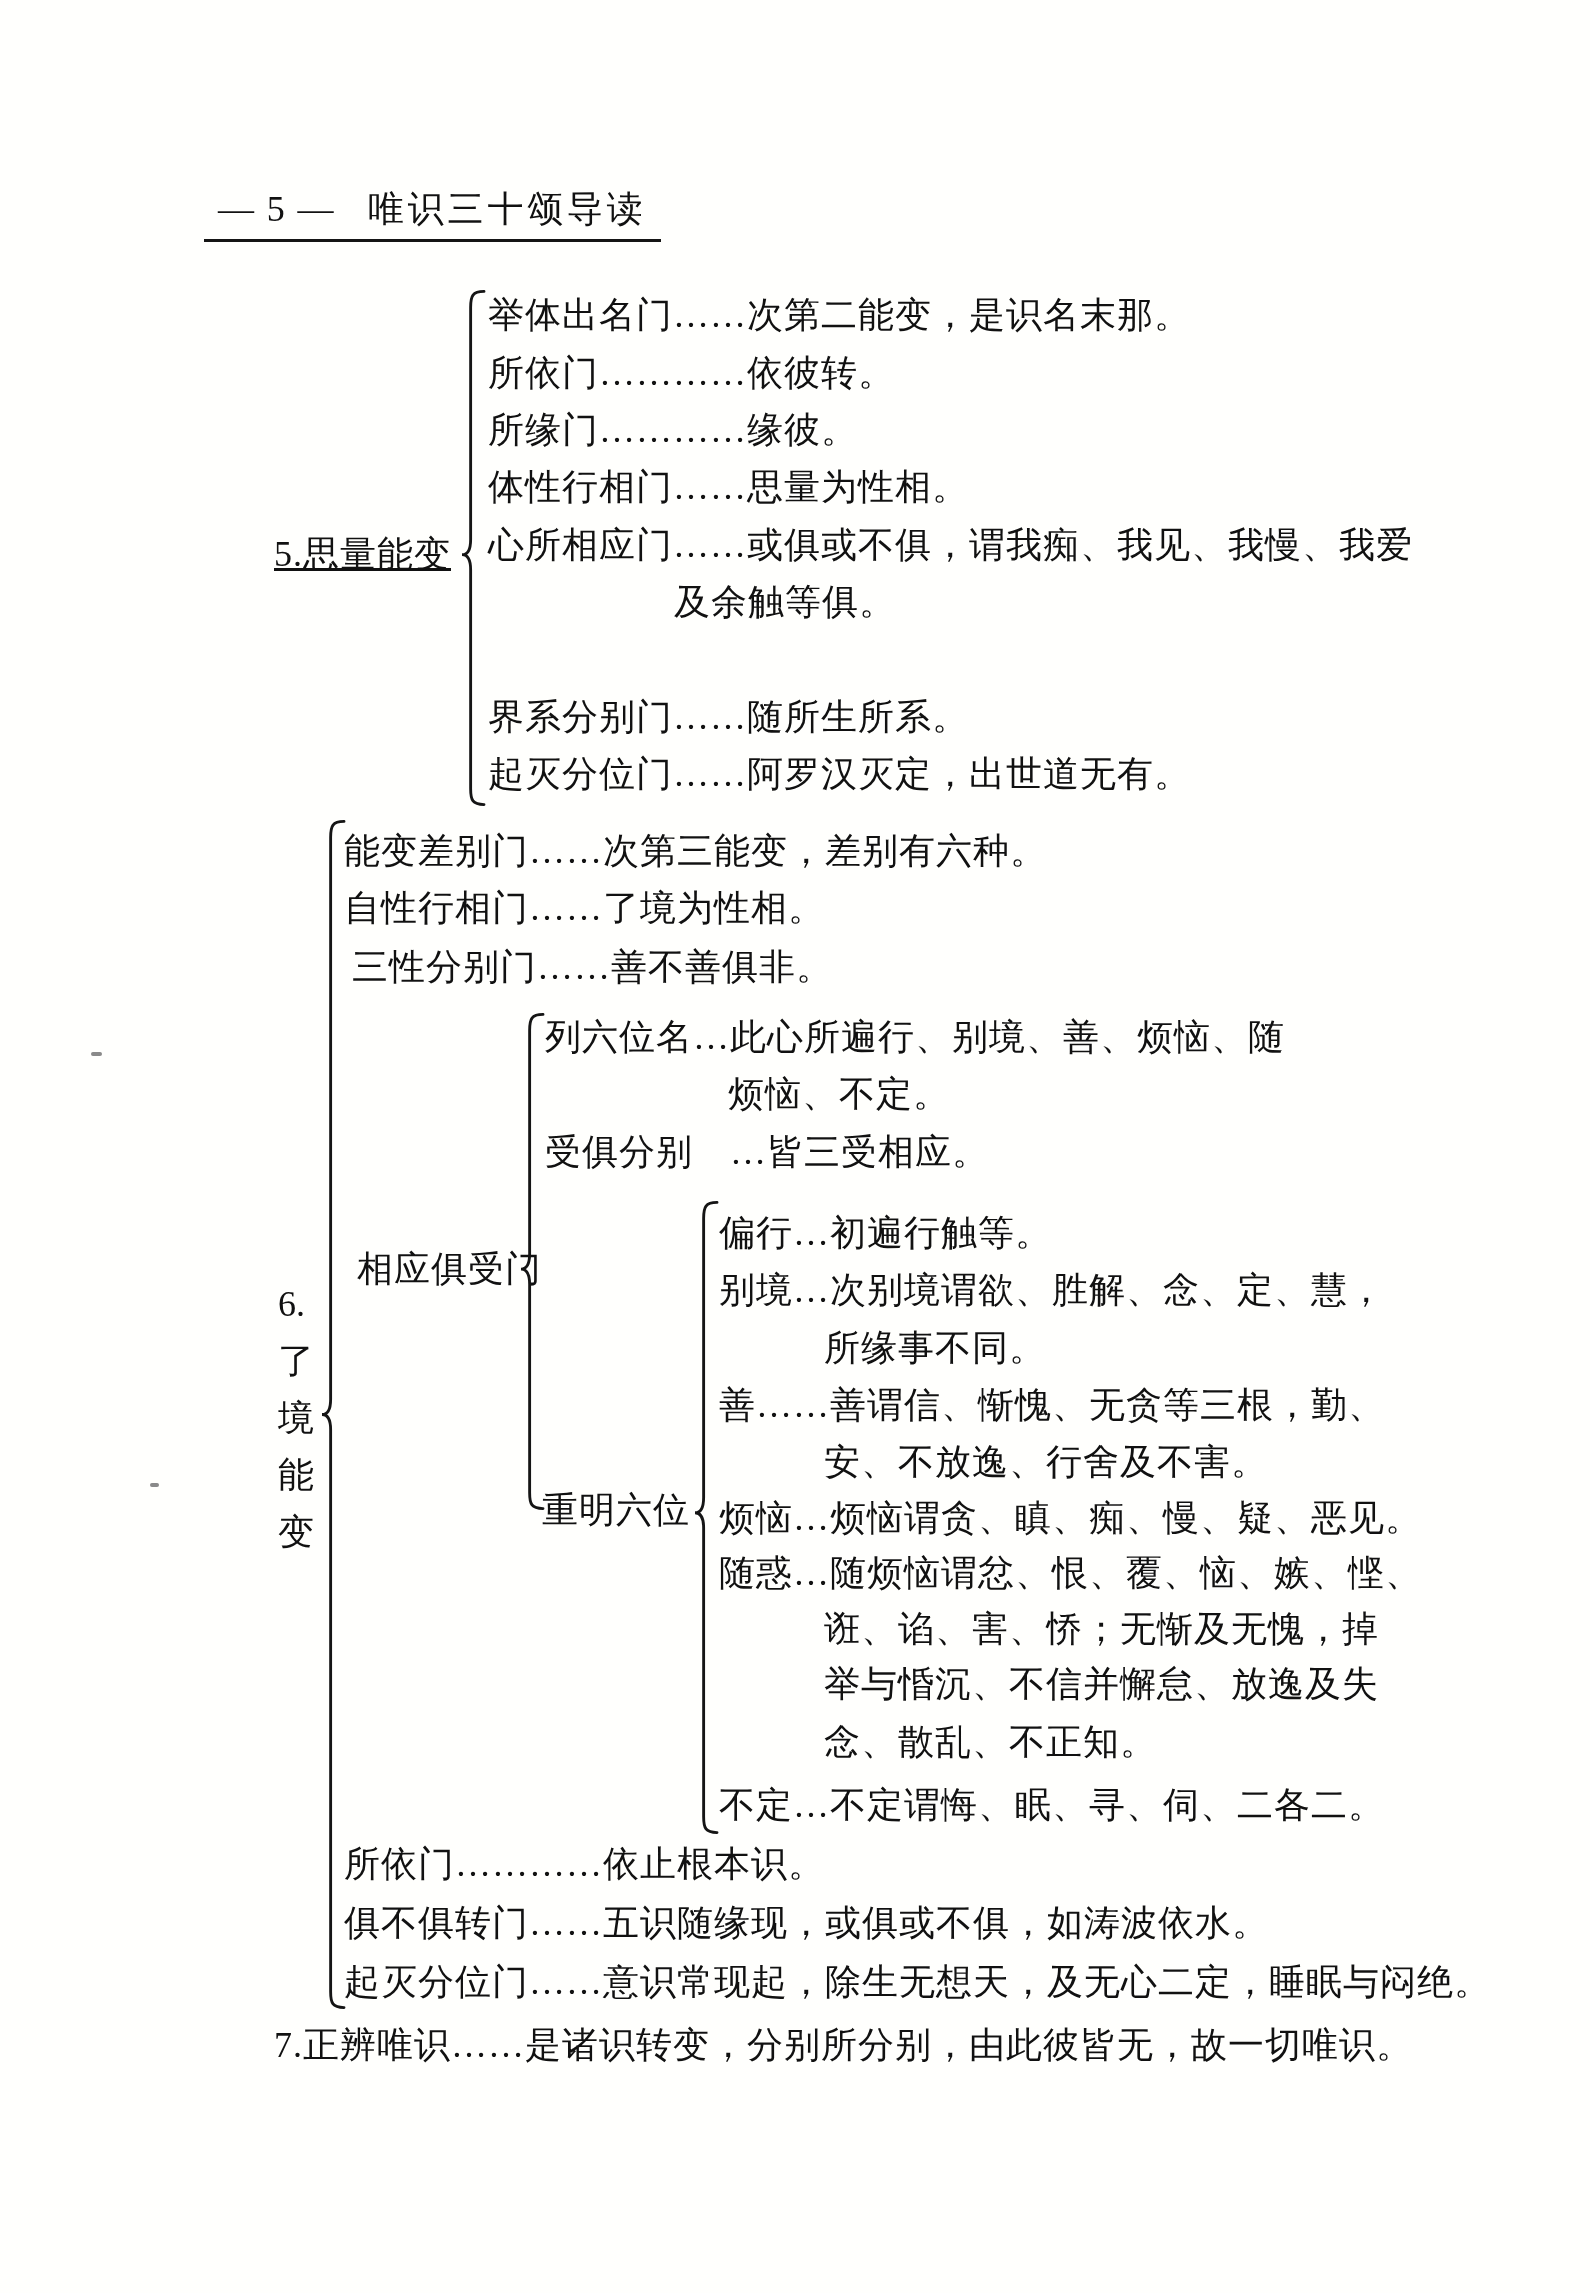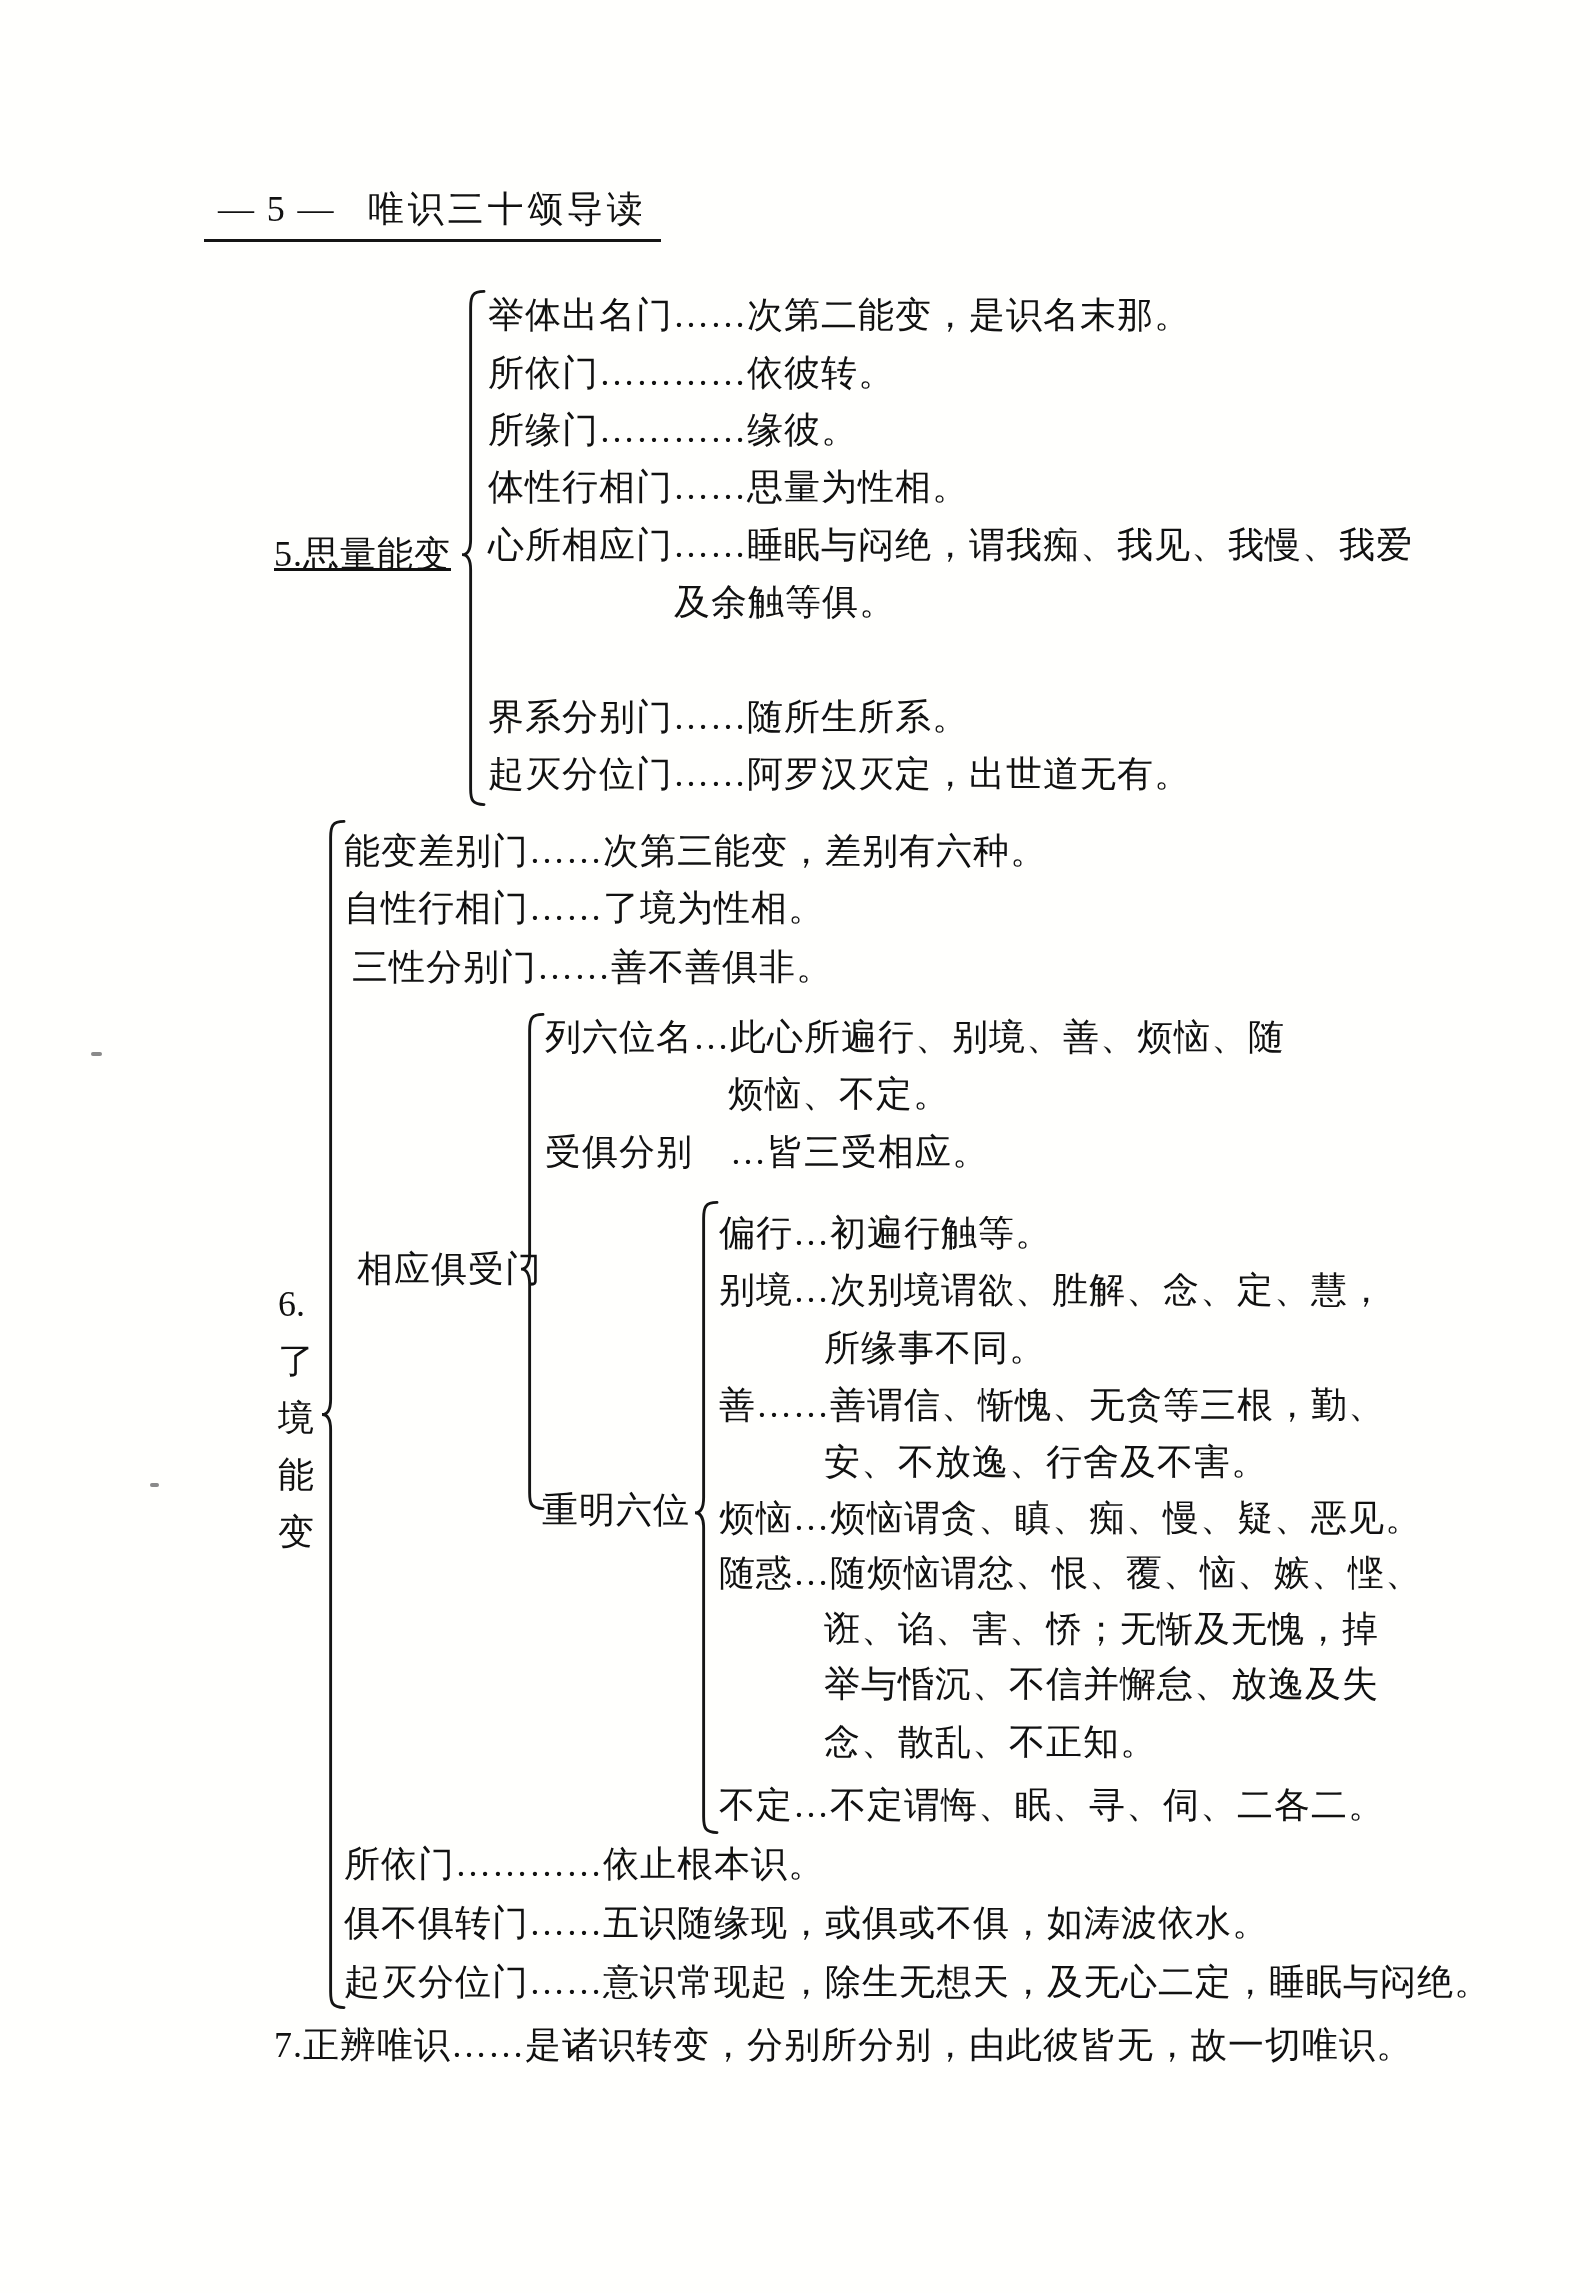--- a/index.html
+++ b/index.html
@@ -55,21 +55,21 @@
   <div class="label" style="left:274px;top:535px;text-decoration:underline;">5.思量能变</div>
 
   <svg class="brace" style="left:461px;top:290px;" width="25" height="516" viewBox="0 0 26 540">
     <path d="M24,1.5 C12,1.5 10,6 10,18 L10,261 C10,272 7,277 1,277 C7,277 10,282 10,293 L10,522 C10,534 12,538.5 24,538.5"></path>
   </svg>
 
   <div class="line" style="left:488px;top:296px;">举体出名门……次第二能变，是识名末那。</div>
   <div class="line" style="left:488px;top:354px;">所依门…………依彼转。</div>
   <div class="line" style="left:488px;top:411px;">所缘门…………缘彼。</div>
   <div class="line" style="left:488px;top:468px;">体性行相门……思量为性相。</div>
-  <div class="line" style="left:488px;top:526px;">心所相应门……睡眠与闷绝，谓我痴、我见、我慢、我爱</div>
+  <div class="line" style="left:488px;top:526px;">心所相应门……或俱或不俱，谓我痴、我见、我慢、我爱</div>
   <div class="line" style="left:674px;top:583px;">及余触等俱。</div>
   <div class="line" style="left:488px;top:698px;">界系分别门……随所生所系。</div>
   <div class="line" style="left:488px;top:755px;">起灭分位门……阿罗汉灭定，出世道无有。</div>
 
   <div class="vstack">
     <div>6.</div>
     <div>了</div>
     <div>境</div>
     <div>能</div>
     <div>变</div>

